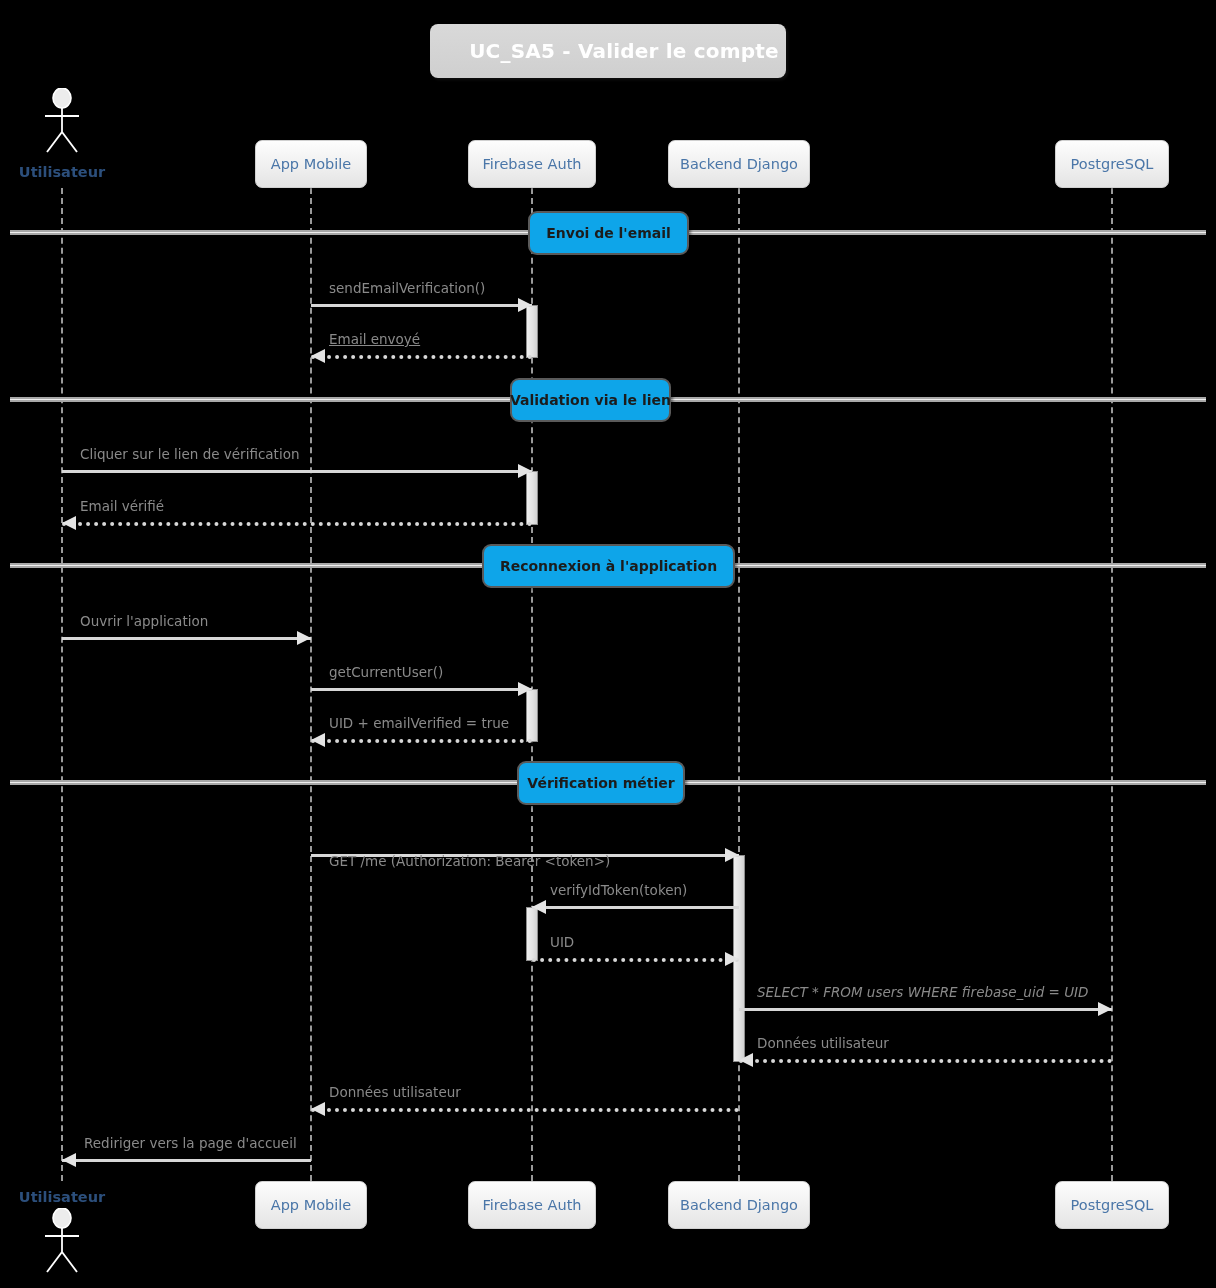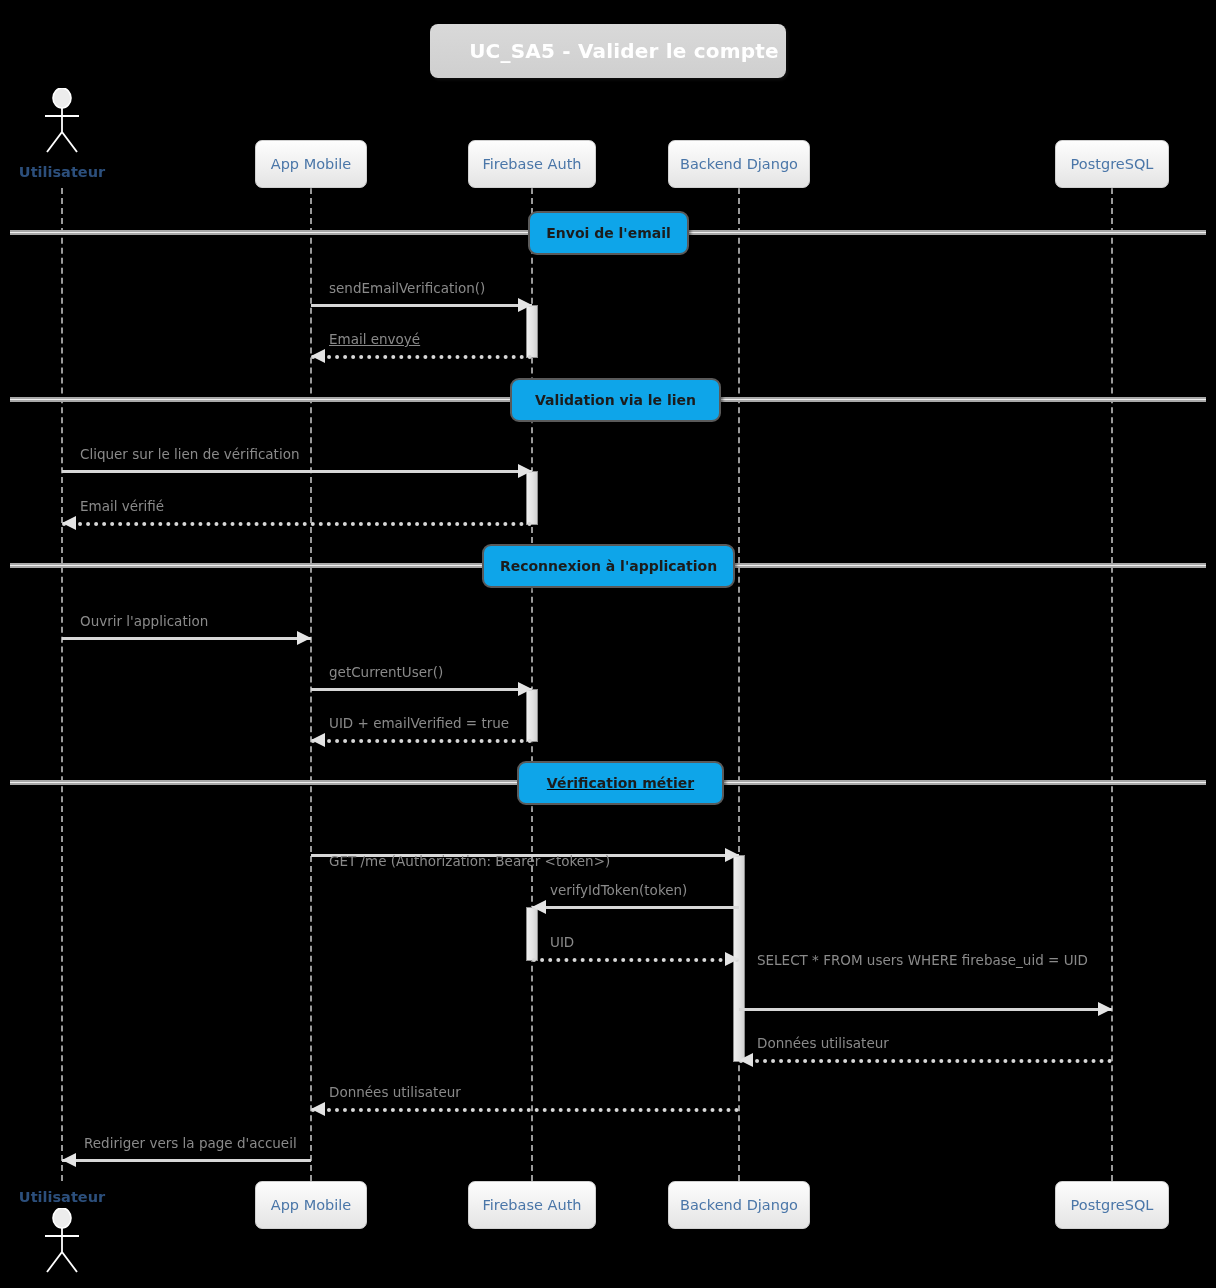--- a/index.html
+++ b/index.html
@@ -151,29 +151,29 @@
       <div class="lifeline" style="left: 531px; top: 188px; height: 993px;"></div>
       <div class="lifeline" style="left: 738px; top: 188px; height: 993px;"></div>
       <div class="lifeline" style="left: 1111px; top: 188px; height: 993px;"></div>
     </div>
   <div id="dividers-layer">
       <div class="divider-line" style="top: 230px;"></div>
       <div class="divider-box" style="top: 211px; left: 528px; width: 161px;">
         <span class="d-label">Envoi de l'email</span>
       </div>
       <div class="divider-line" style="top: 397px;"></div>
-      <div class="divider-box" style="top: 378px; left: 510px; width: 211px;">
+      <div class="divider-box" style="top: 378px; left: 510px; width: 161px;">
         <span class="d-label">Validation via le lien</span>
       </div>
       <div class="divider-line" style="top: 563px;"></div>
       <div class="divider-box" style="top: 544px; left: 482px; width: 253px;">
         <span class="d-label">Reconnexion à l'application</span>
       </div>
       <div class="divider-line" style="top: 780px;"></div>
-      <div class="divider-box" style="top: 761px; left: 517px; width: 207px; text-decoration: underline;">
+      <div class="divider-box" style="top: 761px; left: 517px; width: 168px;">
         <span class="d-label">Vérification métier</span>
       </div>
     </div>
   <div id="activations-layer">
       <div class="activation" style="left: 526px; top: 305px; height: 53px;"></div>
       <div class="activation" style="left: 526px; top: 471px; height: 54px;"></div>
       <div class="activation" style="left: 526px; top: 689px; height: 53px;"></div>
       <div class="activation" style="left: 733px; top: 855px; height: 207px;"></div>
       <div class="activation" style="left: 526px; top: 907px; height: 54px;"></div>
     </div>
@@ -203,21 +203,21 @@
       <div class="msg-arrow right" style="top: 848px; left: 725px;"></div>
       <div class="msg-label" style="top: 853px; left: 329px;">GET /me (Authorization: Bearer &lt;token&gt;)</div>
       <div class="msg-line" style="left: 532px; width: 207px; top: 906px;"></div>
       <div class="msg-arrow left" style="top: 900px; left: 532px;"></div>
       <div class="msg-label" style="top: 882px; left: 550px;">verifyIdToken(token)</div>
       <div class="msg-line dotted" style="left: 532px; width: 207px; top: 958px;"></div>
       <div class="msg-arrow right" style="top: 952px; left: 725px;"></div>
       <div class="msg-label" style="top: 934px; left: 550px;">UID</div>
       <div class="msg-line" style="left: 739px; width: 373px; top: 1008px;"></div>
       <div class="msg-arrow right" style="top: 1002px; left: 1098px;"></div>
-      <div class="msg-label" style="top: 952px; left: 757px;">SELECT * FROM users WHERE firebase_uid = UID</div>
+      <div class="msg-label" style="top: 984px; left: 757px; font-style: italic;">SELECT * FROM users WHERE firebase_uid = UID</div>
       <div class="msg-line dotted" style="left: 739px; width: 373px; top: 1059px;"></div>
       <div class="msg-arrow left" style="top: 1053px; left: 739px;"></div>
       <div class="msg-label" style="top: 1035px; left: 757px;">Données utilisateur</div>
       <div class="msg-line dotted" style="left: 311px; width: 428px; top: 1108px;"></div>
       <div class="msg-arrow left" style="top: 1102px; left: 311px;"></div>
       <div class="msg-label" style="top: 1084px; left: 329px;">Données utilisateur</div>
       <div class="msg-line" style="left: 62px; width: 249px; top: 1159px;"></div>
       <div class="msg-arrow left" style="top: 1153px; left: 62px;"></div>
       <div class="msg-label" style="top: 1135px; left: 84px;">Rediriger vers la page d'accueil</div>
     </div>

